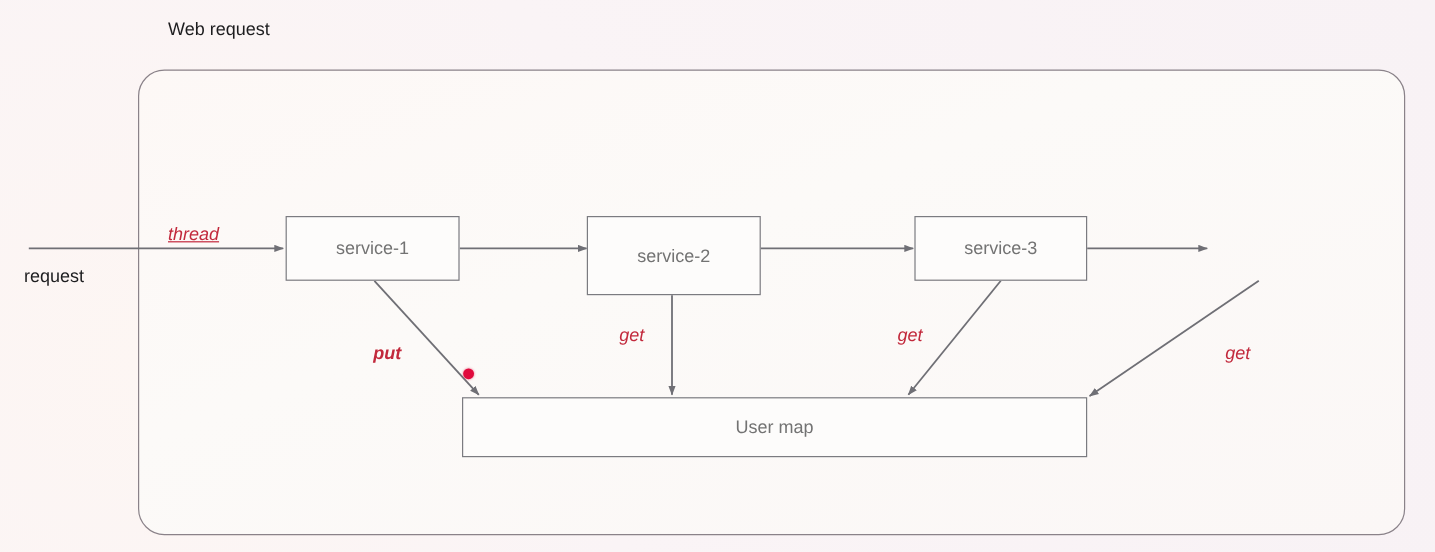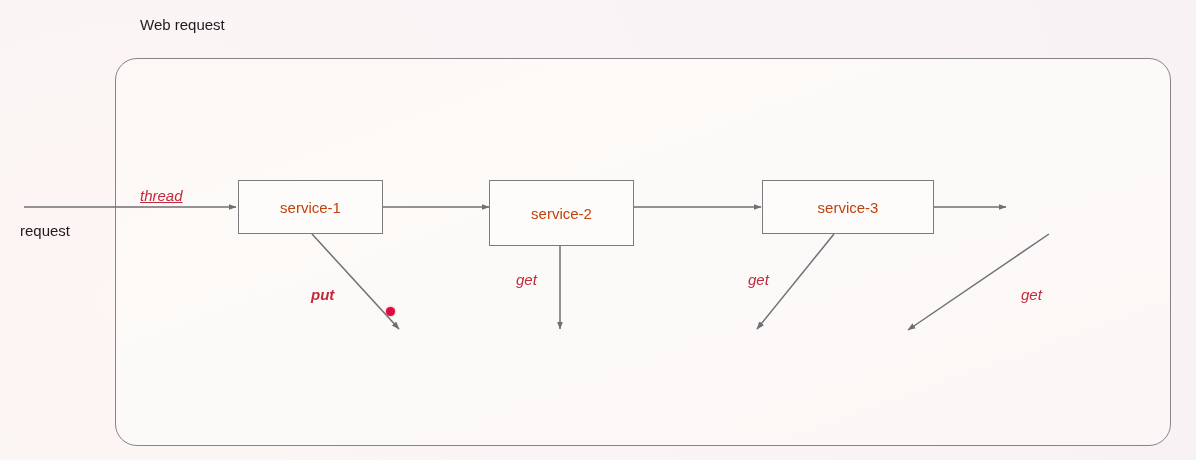--- a/index.html
+++ b/index.html
@@ -59,21 +59,21 @@
   .node {
     position: absolute;
     box-sizing: border-box;
     background: #fdfcfb;
     border: 1px solid #7b7b80;
     display: flex;
     align-items: center;
     justify-content: center;
   }
   .node span {
-    color: #c2410c;
+    color: #737373;
     font-size: 15px;
     line-height: 1;
     white-space: nowrap;
   }
 
   #web-server-boundary {
     position: absolute;
     left: 115px;
     top: 58px;
     width: 1056px;
@@ -133,23 +133,26 @@
 
   <div class="label-plain" style="left:20px; top:176px;margin-top:47px;">request</div>
   <div class="label-red" style="left:140px; top:188px;text-decoration:underline;">thread</div>
 
   <div class="node" style="left:238px; top:180px; width:145px; height:54px;">
     <span>service-1</span>
   </div>
   <div class="node" style="left:489px; top:180px; width:145px; height:66px;">
     <span>service-2</span>
   </div>
-  <div class="node" style="left:762px; top:180px; width:172px; height:54px;">
+  <div class="node" style="left:762px; top:180px; width:144px; height:54px;">
     <span>service-3</span>
   </div>
 
   <div class="label-red" style="left:311px; top:287px;font-weight:bold;">put</div>
   <div class="label-red" style="left:516px; top:272px;">get</div>
   <div class="label-red" style="left:748px; top:272px;">get</div>
   <div class="label-red" style="left:1021px; top:287px;">get</div>
 
+  <div class="node" style="left:385px; top:331px; width:521px; height:50px;">
+    <span>User map</span>
+  </div>
 
 </div>
 
 </body></html>

